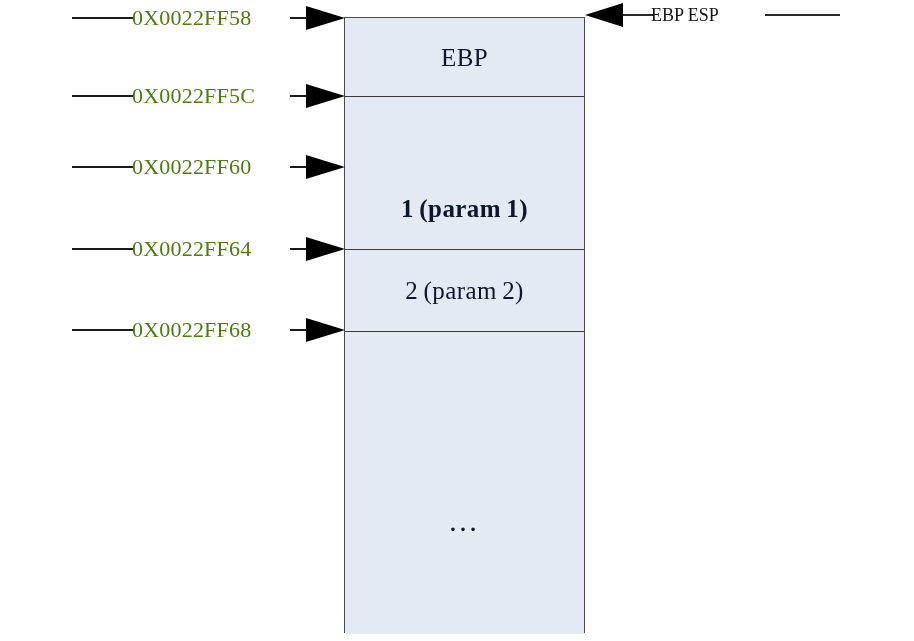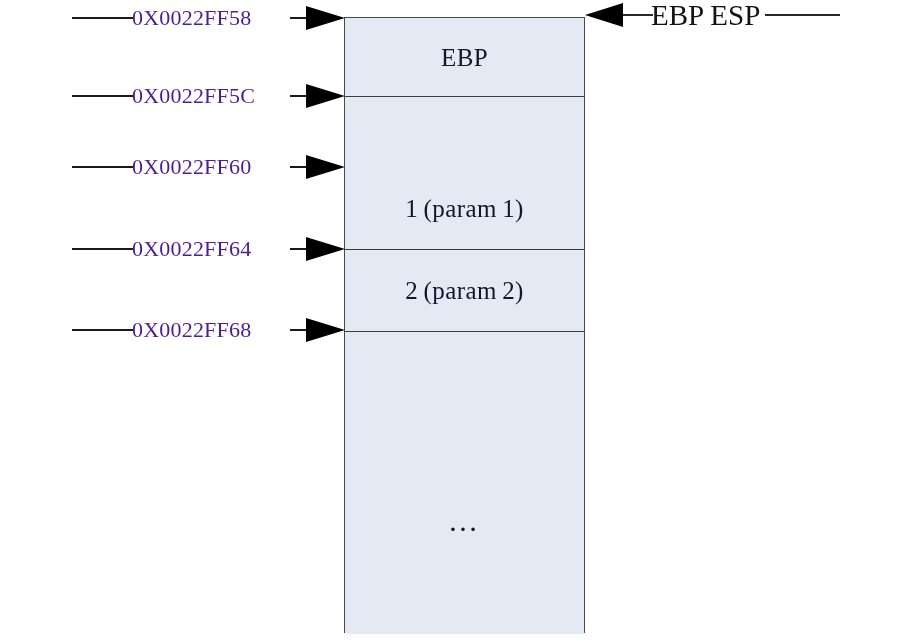--- a/index.html
+++ b/index.html
@@ -69,21 +69,21 @@
     width: 62px;
     height: 2px;
     background: #1a1a1a;
   }
   .addr-text {
     position: absolute;
     top: 0px;
     left: 132px;
     font-size: 22px;
     line-height: 30px;
-    color: #4c1d95;
+    color: #4d7c0f;
     white-space: nowrap;
     letter-spacing: 0.2px;
   }
   .addr-line-right {
     position: absolute;
     top: 14px;
     left: 290px;
     width: 22px;
     height: 2px;
     background: #1a1a1a;
@@ -120,21 +120,21 @@
     top: 11px;
     left: 38px;
     width: 30px;
     height: 2px;
     background: #2a2a2a;
   }
   .reg-text {
     position: absolute;
     top: -3px;
     left: 66px;
-    font-size: 29px;
+    font-size: 18px;
     line-height: 30px;
     color: #141414;
     white-space: nowrap;
   }
   .reg-line-right {
     position: absolute;
     top: 11px;
     left: 180px;
     width: 75px;
     height: 2px;
@@ -143,21 +143,21 @@
 </style>
 </head>
 <body>
 
 <div id="diagram-root">
 
   <div class="stack-column" id="stack-column">
       <div class="stack-cell" style="top: 0px; height: 79px;">
         <span class="cell-label">EBP</span>
       </div>
-      <div class="stack-cell" style="top: 150px; height: 82px;">
+      <div class="stack-cell" style="top: 150px; height: 82px; font-weight: bold;">
         <span class="cell-label">1 (param 1)</span>
       </div>
       <div class="stack-cell" style="top: 232px; height: 82px;">
         <span class="cell-label">2 (param 2)</span>
       </div>
       <div class="stack-cell last" style="top: 402px; height: 214px;">
         <span class="cell-label ellipsis">…</span>
       </div>
     </div>
 

